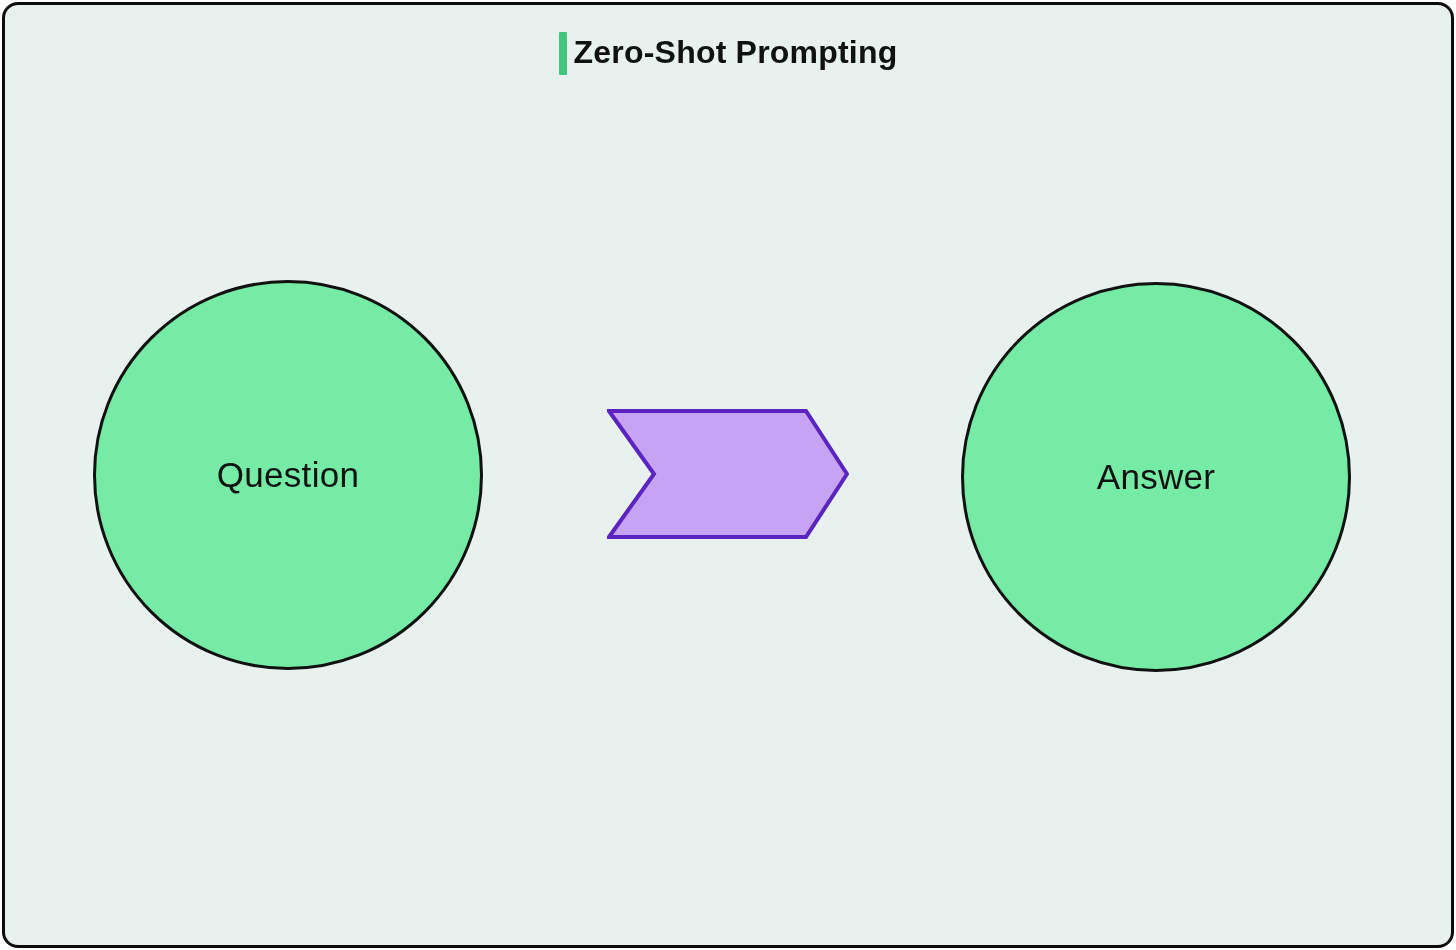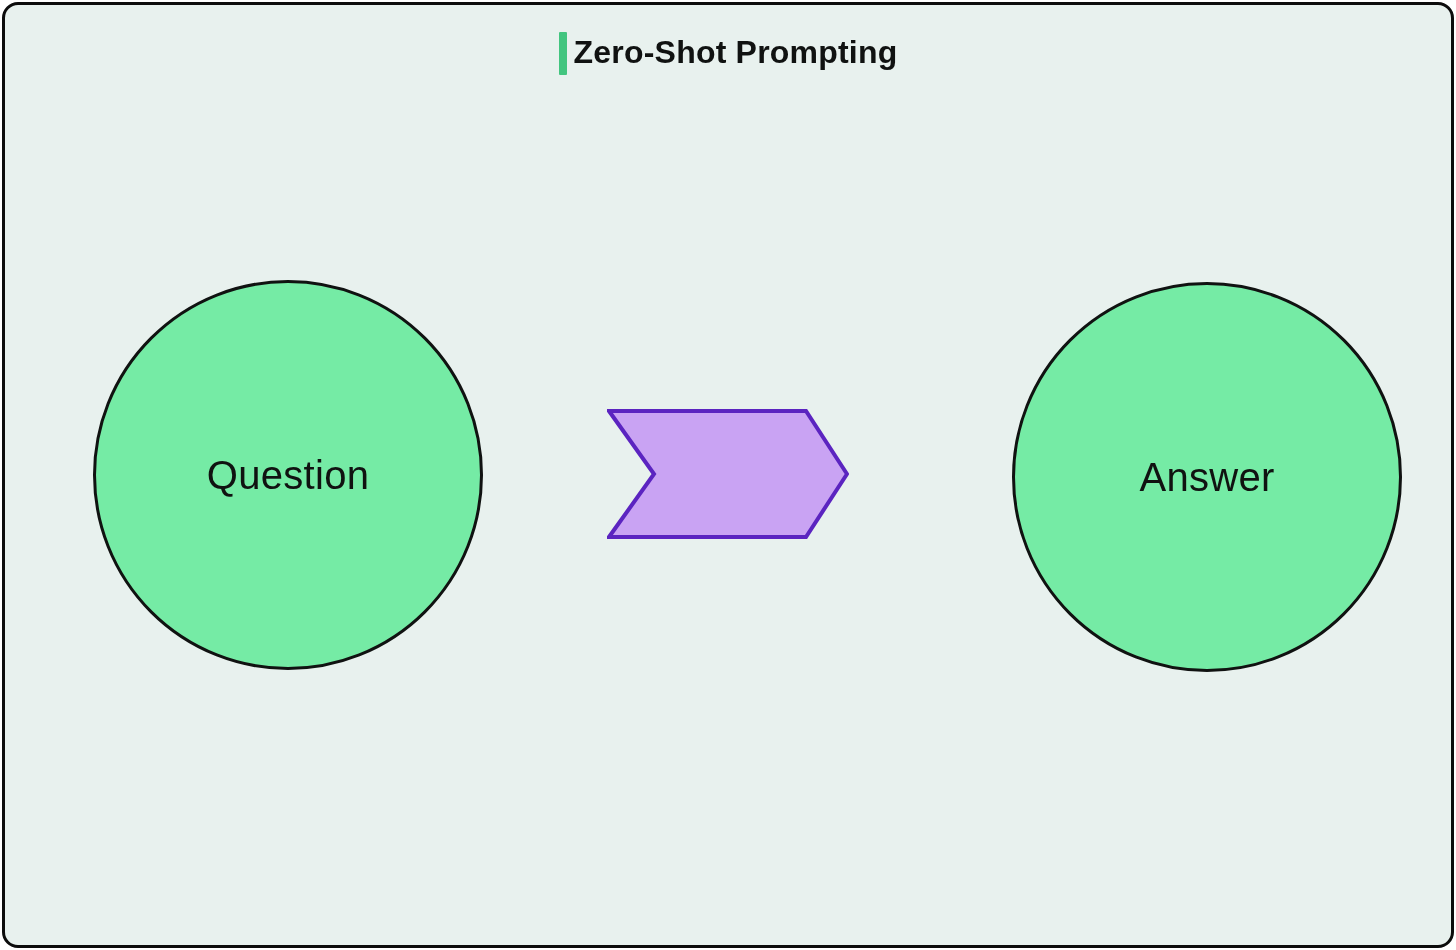--- a/index.html
+++ b/index.html
@@ -46,23 +46,23 @@
     position: absolute;
     width: 390px; height: 390px;
     border-radius: 50%;
     background: var(--node-fill);
     border: 3px solid var(--node-stroke);
     display: flex;
     align-items: center;
     justify-content: center;
   }
   .node-question { left: 88px;  top: 275px; }
-  .node-answer   { left: 1007px; top: 277px; }
+  .node-answer   { left: 956px; top: 277px; }
   .node-label {
-    font-size: 40px;
+    font-size: 35px;
     font-weight: 500;
     color: var(--text);
     letter-spacing: 0.3px;
   }
   .chevron {
     position: absolute;
     left: 602px; top: 404px;
     width: 242px; height: 130px;
     display: block;
   }

